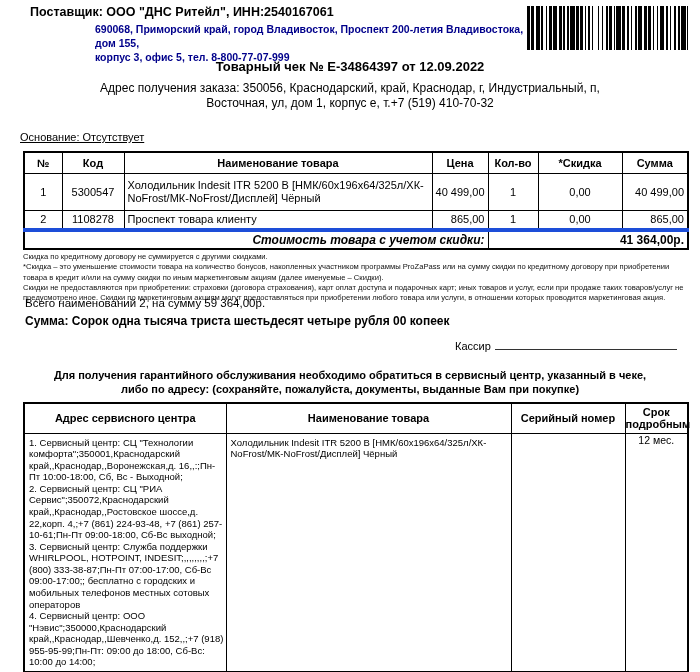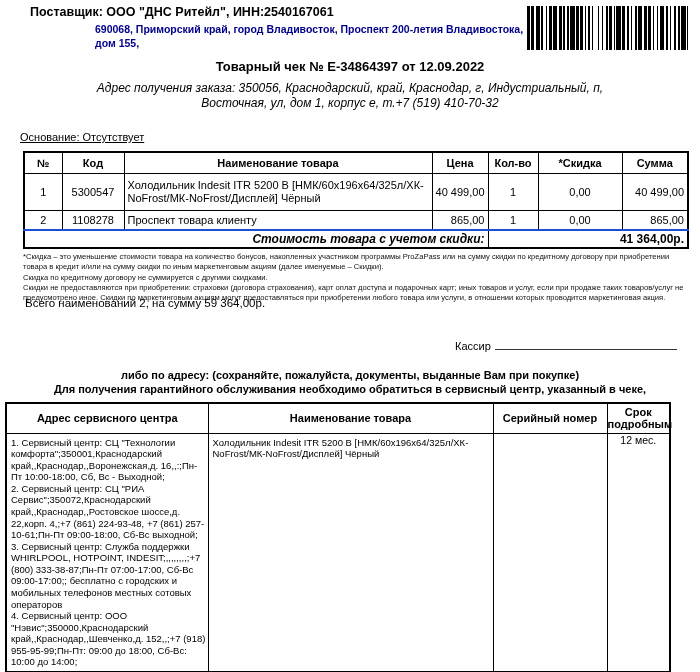--- a/index.html
+++ b/index.html
@@ -6,64 +6,65 @@
   html,body { background:#fff; }
   .page {
     position:relative; width:700px; height:672px; background:#fff;
     font-family:"Liberation Sans", sans-serif; color:#000; overflow:hidden;
   }
   .supplier-line { position:absolute; left:30px; top:5px; font-size:12.5px; font-weight:bold; }
   .supplier-address { position:absolute; left:95px; top:23px; width:440px; font-size:10.5px; font-weight:bold; color:#00008B; line-height:1.32; }
   .barcode { position:absolute; left:527px; top:6px; width:161px; height:44px; display:flex; overflow:hidden; }
   .barcode div { height:100%; flex:0 0 auto; }
   .doc-title { position:absolute; left:0; top:59px; width:100%; text-align:center; font-size:13px; font-weight:bold; }
-  .order-address { position:absolute; left:0; top:81px; width:100%; text-align:center; font-size:12px; line-height:1.25;font-style:italic; }
+  .order-address { position:absolute; left:0; top:81px; width:100%; text-align:center; font-size:12px; line-height:1.25; }
   .basis { position:absolute; left:20px; top:131px; font-size:11px; text-decoration:underline; }
 
   table { border-collapse:collapse; table-layout:fixed; }
   .items-table { position:absolute; left:23px; top:151px; width:664px; border:2px solid #000; font-size:11px; }
   .items-table th, .items-table td { border:1px solid #000; }
   .items-table th { font-size:11px; font-weight:bold; height:21px; text-align:center; }
   .items-table td { padding:1px 3px; vertical-align:middle; }
   .cell-center { text-align:center; }
   .cell-right { text-align:right; }
   .cell-name { text-align:left; overflow-wrap:anywhere; line-height:1.12; }
   .row-item1 td { height:37px; }
   .row-item2 td { height:20px; }
-  .total-row td { height:18px; border-top:2px solid #1d4ed8; }
+  .total-row td { height:18px; border-top:4px solid #1d4ed8; }
   .total-label { font-size:12px; font-weight:bold; font-style:italic; text-align:right; padding-right:5px; }
   .total-value { font-size:12px; font-weight:bold; text-align:right; padding-right:3px;margin-top:16px; }
 
   .fineprint { position:absolute; left:23px; top:252px; width:664px; font-size:7.6px; line-height:1.35; color:#111; }
   .total-items-line { position:absolute; left:25px; top:297px; font-size:11.5px; }
   .amount-words { position:absolute; left:25px; top:314px; font-size:12px; font-weight:bold; }
   .cashier { position:absolute; left:455px; top:337px; font-size:11px; }
   .cashier .sigline { display:inline-block; width:182px; border-bottom:1.5px solid #333; height:13px; margin-left:4px; }
 
   .warranty-notice { position:absolute; left:0; top:368px; width:100%; text-align:center; font-size:11px; font-weight:bold; line-height:1.3; }
 
-  .warranty-table { position:absolute; left:5px; top:402px; width:664px; border:2px solid #000;padding-left:28px; }
+  .warranty-table { position:absolute; left:23px; top:402px; width:664px; border:2px solid #000;padding-left:28px; }
   .warranty-table th { border:1px solid #000; font-size:11px; font-weight:bold; height:30px; text-align:center; line-height:1.15; }
   .warranty-table td { border:1px solid #000; vertical-align:top; height:223px; }
   .sc-cell { font-size:9.5px; line-height:1.22; padding:3px 2px 3px 4px; }
   .sc-entry { overflow-wrap:anywhere; }
   .product-cell { font-size:9.5px; line-height:1.22; padding:3px 4px; overflow-wrap:anywhere; }
   .serial-cell { font-size:9.5px; }
   .warranty-cell { vertical-align:middle; text-align:center; font-size:10.5px; }
 
   .footnote { position:absolute; left:40px; top:657px; font-size:9.5px; }
 </style>
 </head>
 <body>
 
 <div class="page">
 
   <div class="supplier-line">Поставщик: ООО "ДНС Ритейл", ИНН:2540167061</div>
   <div class="supplier-address">
     <div>690068, Приморский край, город Владивосток, Проспект 200-летия Владивостока, дом 155,</div>
+    <div>корпус 3, офис 5, тел. 8-800-77-07-999</div>
   </div>
   <div class="barcode" id="barcode">
       <div style="width: 2.9px; background: rgb(0, 0, 0);"></div>
       <div style="width: 1.45px; background: rgb(255, 255, 255);"></div>
       <div style="width: 2.9px; background: rgb(0, 0, 0);"></div>
       <div style="width: 1.45px; background: rgb(255, 255, 255);"></div>
       <div style="width: 4.35px; background: rgb(0, 0, 0);"></div>
       <div style="width: 1.45px; background: rgb(255, 255, 255);"></div>
       <div style="width: 1.45px; background: rgb(0, 0, 0);"></div>
       <div style="width: 2.9px; background: rgb(255, 255, 255);"></div>
@@ -186,34 +187,35 @@
         <td class="cell-right">865,00</td>
       </tr>
       <tr class="total-row">
         <td colspan="4" class="total-label">Стоимость товара с учетом скидки:</td>
         <td colspan="3" class="total-value">41 364,00р.</td>
       </tr>
     </tbody>
   </table>
 
   <div class="fineprint">
+    <div>Скидка по кредитному договору не суммируется с другими скидками.</div>
     <div>*Скидка – это уменьшение стоимости товара на количество бонусов, накопленных участником программы ProZaPass или на сумму скидки по кредитному договору при приобретении товара в кредит и/или на сумму скидки по иным маркетинговым акциям (далее именуемые – Скидки).</div>
-    <div>Скидка по кредитному договору не суммируется с другими скидками.</div>
     <div>Скидки не предоставляются при приобретении: страховки (договора страхования), карт оплат доступа и подарочных карт; иных товаров и услуг, если при продаже таких товаров/услуг не предусмотрено иное. Скидки по маркетинговым акциям могут предоставляться при приобретении любого товара или услуги, в отношении которых проводится маркетинговая акция.</div>
   </div>
 
   <div class="total-items-line">Всего наименований 2, на сумму 59 364,00р.</div>
+  <div class="amount-words">Сумма: Сорок одна тысяча триста шестьдесят четыре рубля 00 копеек</div>
 
   <div class="cashier">
     <span>Кассир</span><span class="sigline"></span>
   </div>
 
   <div class="warranty-notice">
+    <div>Для получения гарантийного обслуживания необходимо обратиться в сервисный центр, указанный  в чеке,</div>
     <div>либо по адресу: (сохраняйте, пожалуйста, документы, выданные Вам при покупке)</div>
-    <div>Для получения гарантийного обслуживания необходимо обратиться в сервисный центр, указанный  в чеке,</div>
   </div>
 
   <table class="warranty-table">
     <colgroup>
       <col style="width:202px">
         <col style="width:285px">
         <col style="width:114px">
         <col style="width:63px">
     </colgroup>
     <thead>

